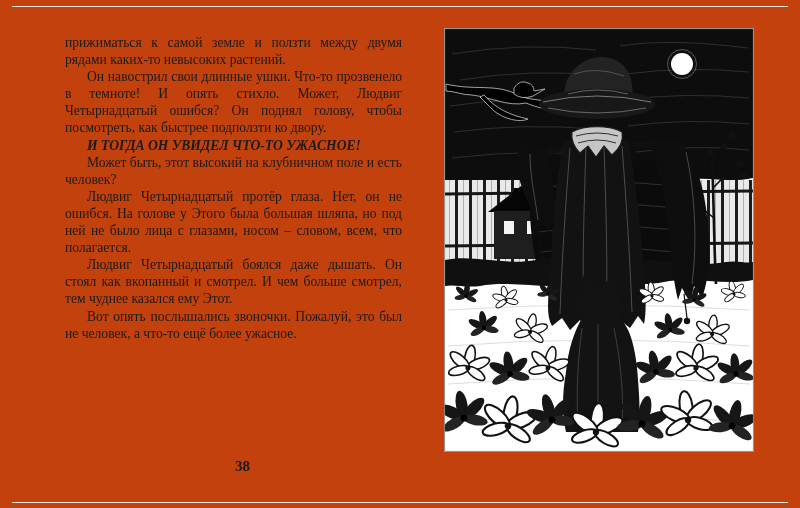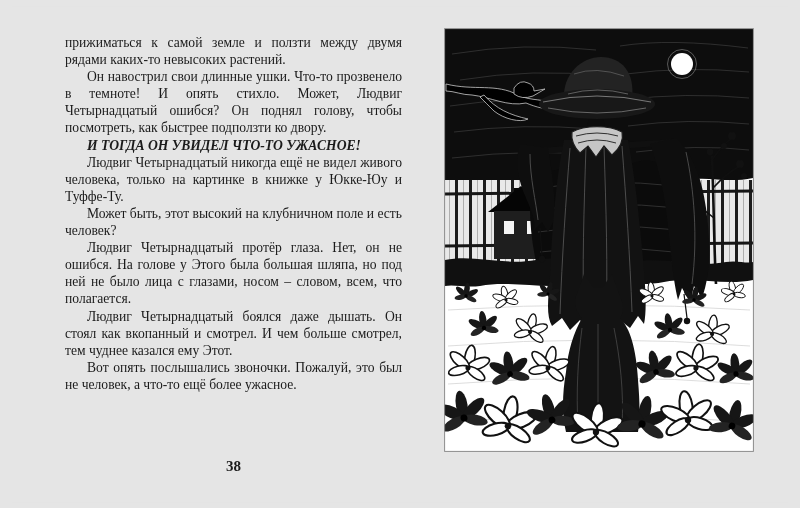--- a/index.html
+++ b/index.html
@@ -1,53 +1,52 @@
 <!DOCTYPE html>
 <html><head>
 <meta charset="utf-8">
 <style>
   html,body{margin:0;padding:0;background:#ffffff;}
   .stage{
-    position:relative;width:800px;height:508px;background:#e5e5e5;
+    position:relative;width:800px;height:508px;background:#c2410c;
     overflow:hidden;font-family:"Liberation Serif", serif;color:#1b1b1b;
   }
   .edge-line{position:absolute;left:12px;right:12px;height:1px;background:#e4e4e4;}
   .edge-line.top{top:6px;}
   .edge-line.bottom{bottom:5px;}
 
   .text-block{
     position:absolute;left:65px;top:34px;width:337px;
     font-size:13.6px;line-height:17.1px;text-align:justify;
   }
   .text-block p{margin:0;text-indent:22px;}
   .text-block p.no-indent{text-indent:0;}
   .text-block p.shout{font-weight:bold;font-style:italic;}
 
   .page-number{
-    position:absolute;left:65px;top:458px;width:337px;
+    position:absolute;left:74px;top:458px;width:337px;
     text-align:center;font-weight:bold;font-size:15px;
   }
 
   figure.illustration{
     position:absolute;left:444px;top:28px;width:310px;height:424px;margin:0;
   }
   figure.illustration svg{display:block;width:100%;height:100%;}
 </style>
 </head>
 <body>
 
 <div class="stage">
   <div class="edge-line top"></div>
   <div class="edge-line bottom"></div>
 
   <div class="text-block">
     <p class="no-indent">прижиматься к самой земле и ползти между двумя рядами каких-то невысоких растений.</p>
     <p>Он навострил свои длинные ушки. Что-то прозвенело в темноте! И опять стихло. Может, Людвиг Четырнадцатый ошибся? Он поднял голову, чтобы посмотреть, как быстрее подползти ко двору.</p>
     <p class="shout">И ТОГДА ОН УВИДЕЛ ЧТО-ТО УЖАСНОЕ!</p>
-    <p>Людвиг Четырнадцатый никогда ещё не видел живого человека, только на картинке в книжке у Юкке-Юу и Туффе-Ту.</p>
     <p>Может быть, этот высокий на клубничном поле и есть человек?</p>
     <p>Людвиг Четырнадцатый протёр глаза. Нет, он не ошибся. На голове у Этого была большая шляпа, но под ней не было лица с глазами, носом – словом, всем, что полагается.</p>
     <p>Людвиг Четырнадцатый боялся даже дышать. Он стоял как вкопанный и смотрел. И чем больше смотрел, тем чуднее казался ему Этот.</p>
     <p>Вот опять послышались звоночки. Пожалуй, это был не человек, а что-то ещё более ужасное.</p>
   </div>
 
   <div class="page-number">38</div>
 
   <figure class="illustration" aria-label="Ночное клубничное поле: пугало в большой шляпе и лисёнок">
     <svg viewBox="0 0 310 424" xmlns="http://www.w3.org/2000/svg">

